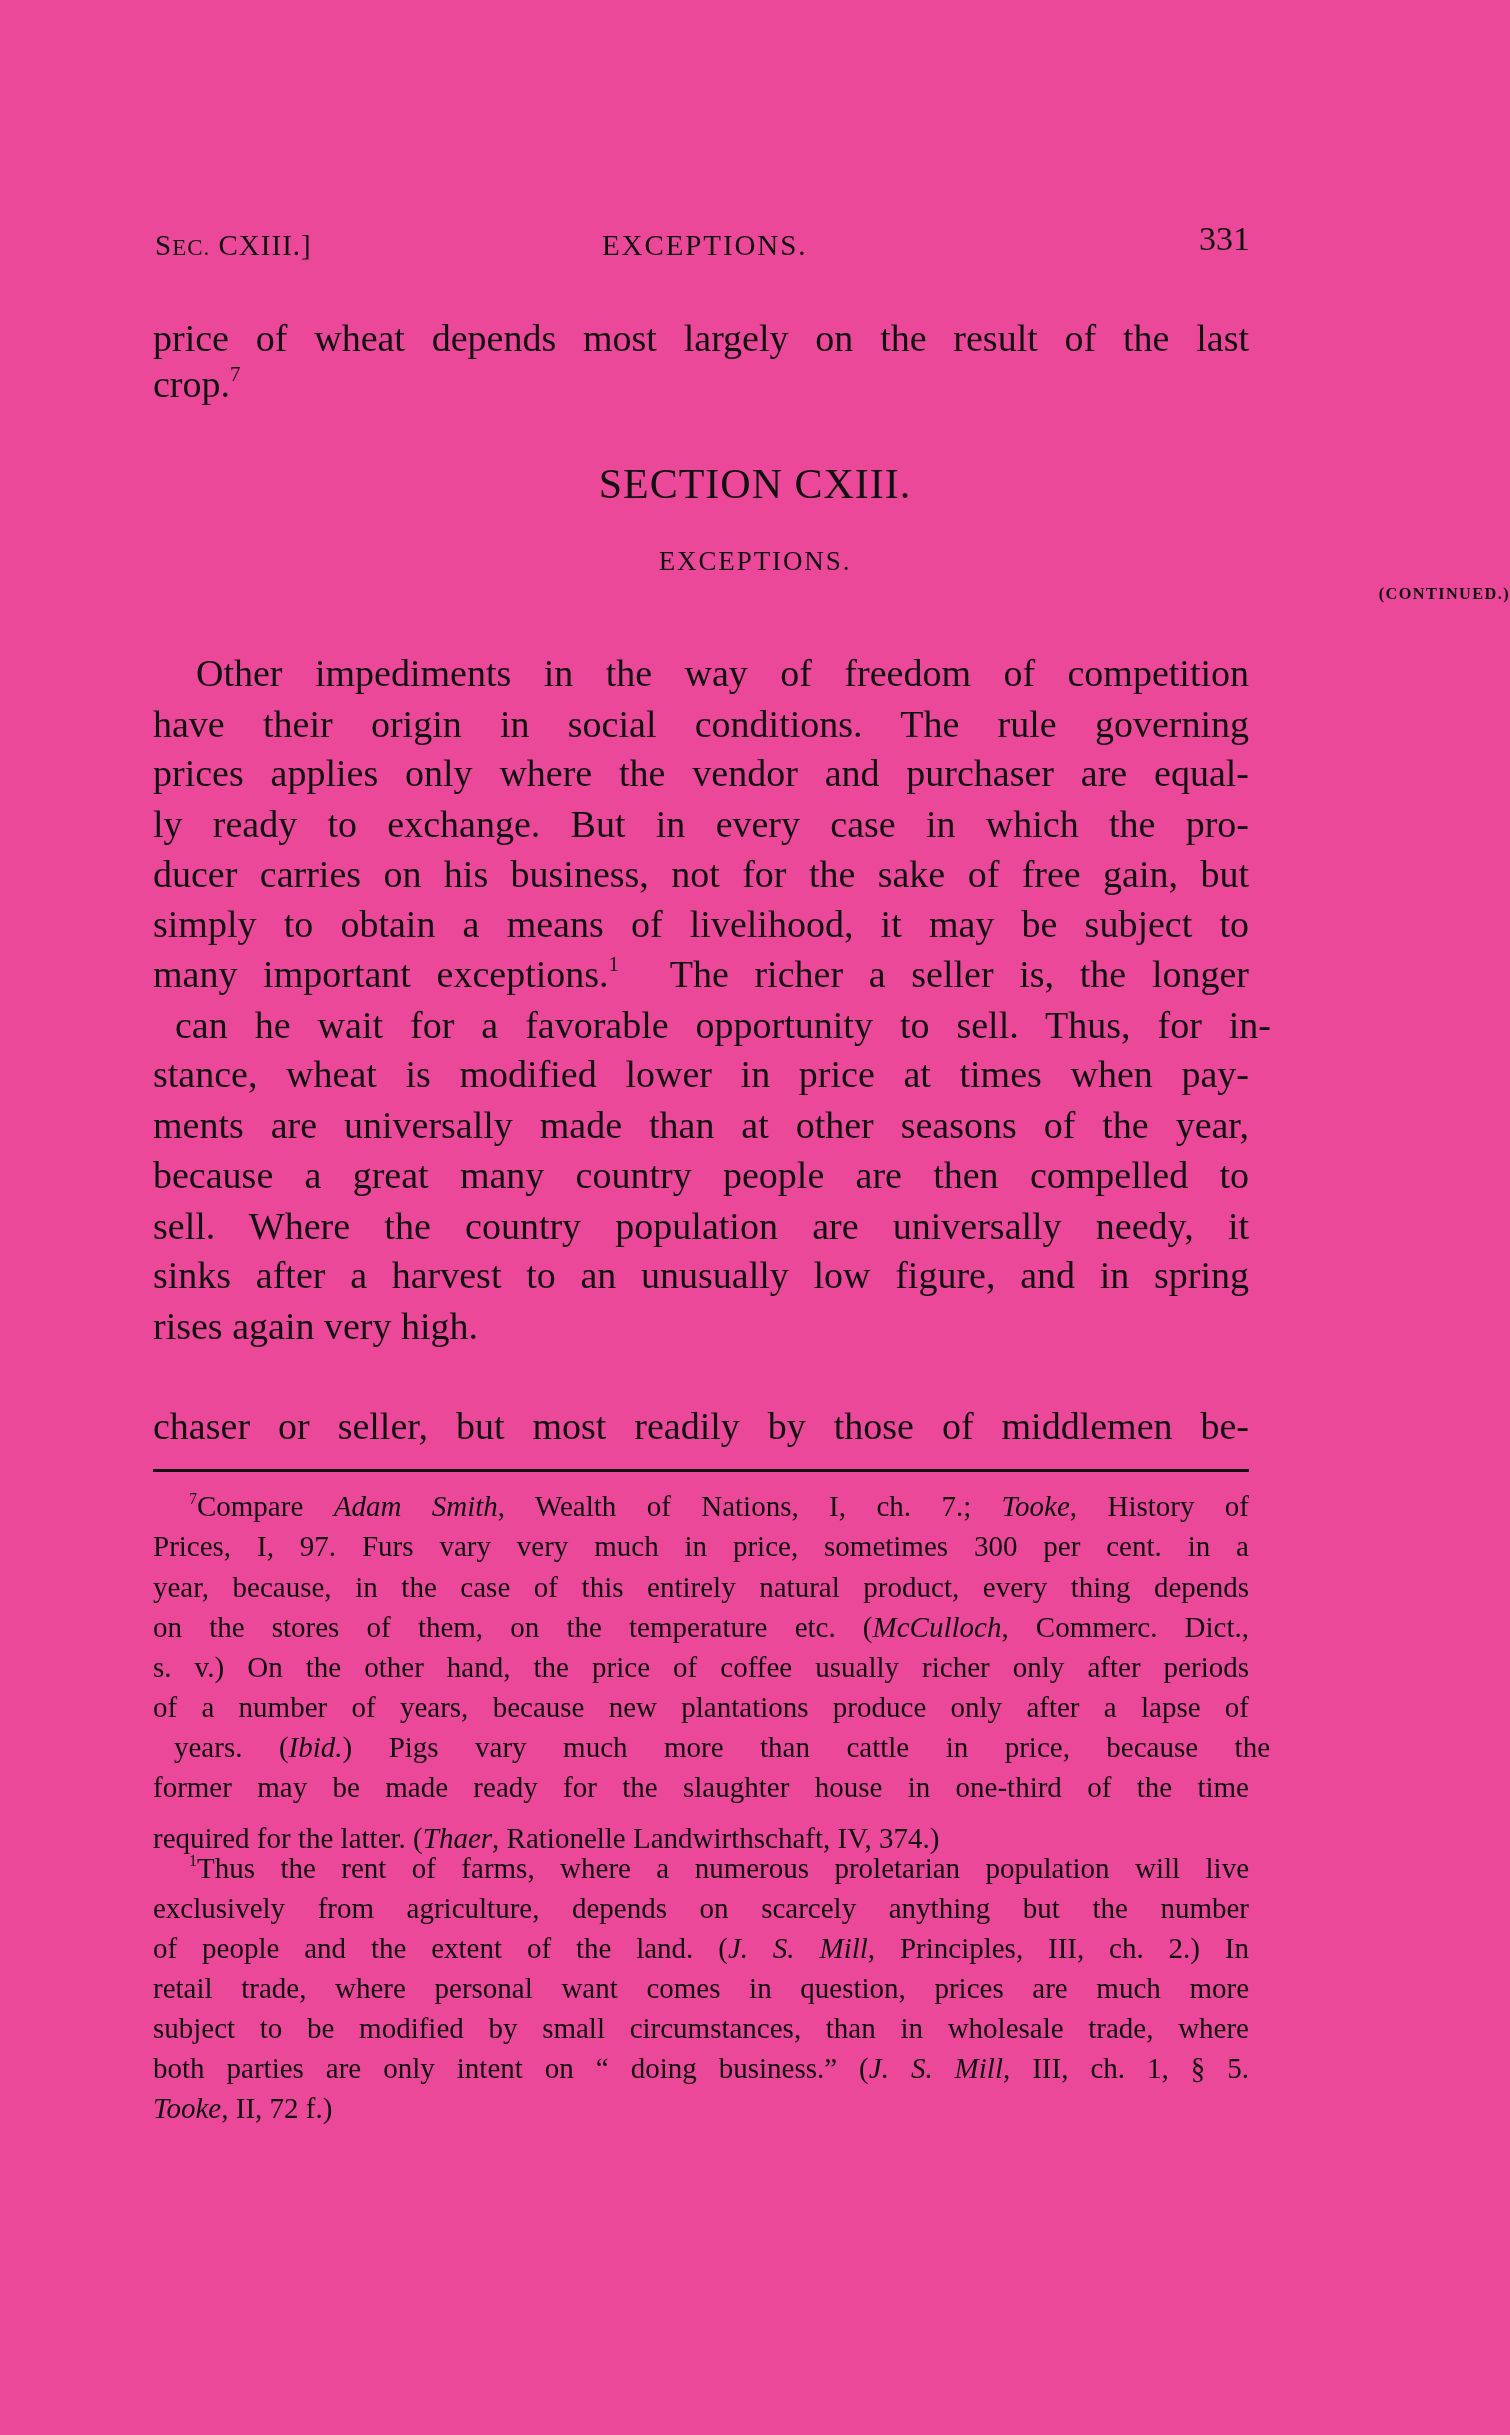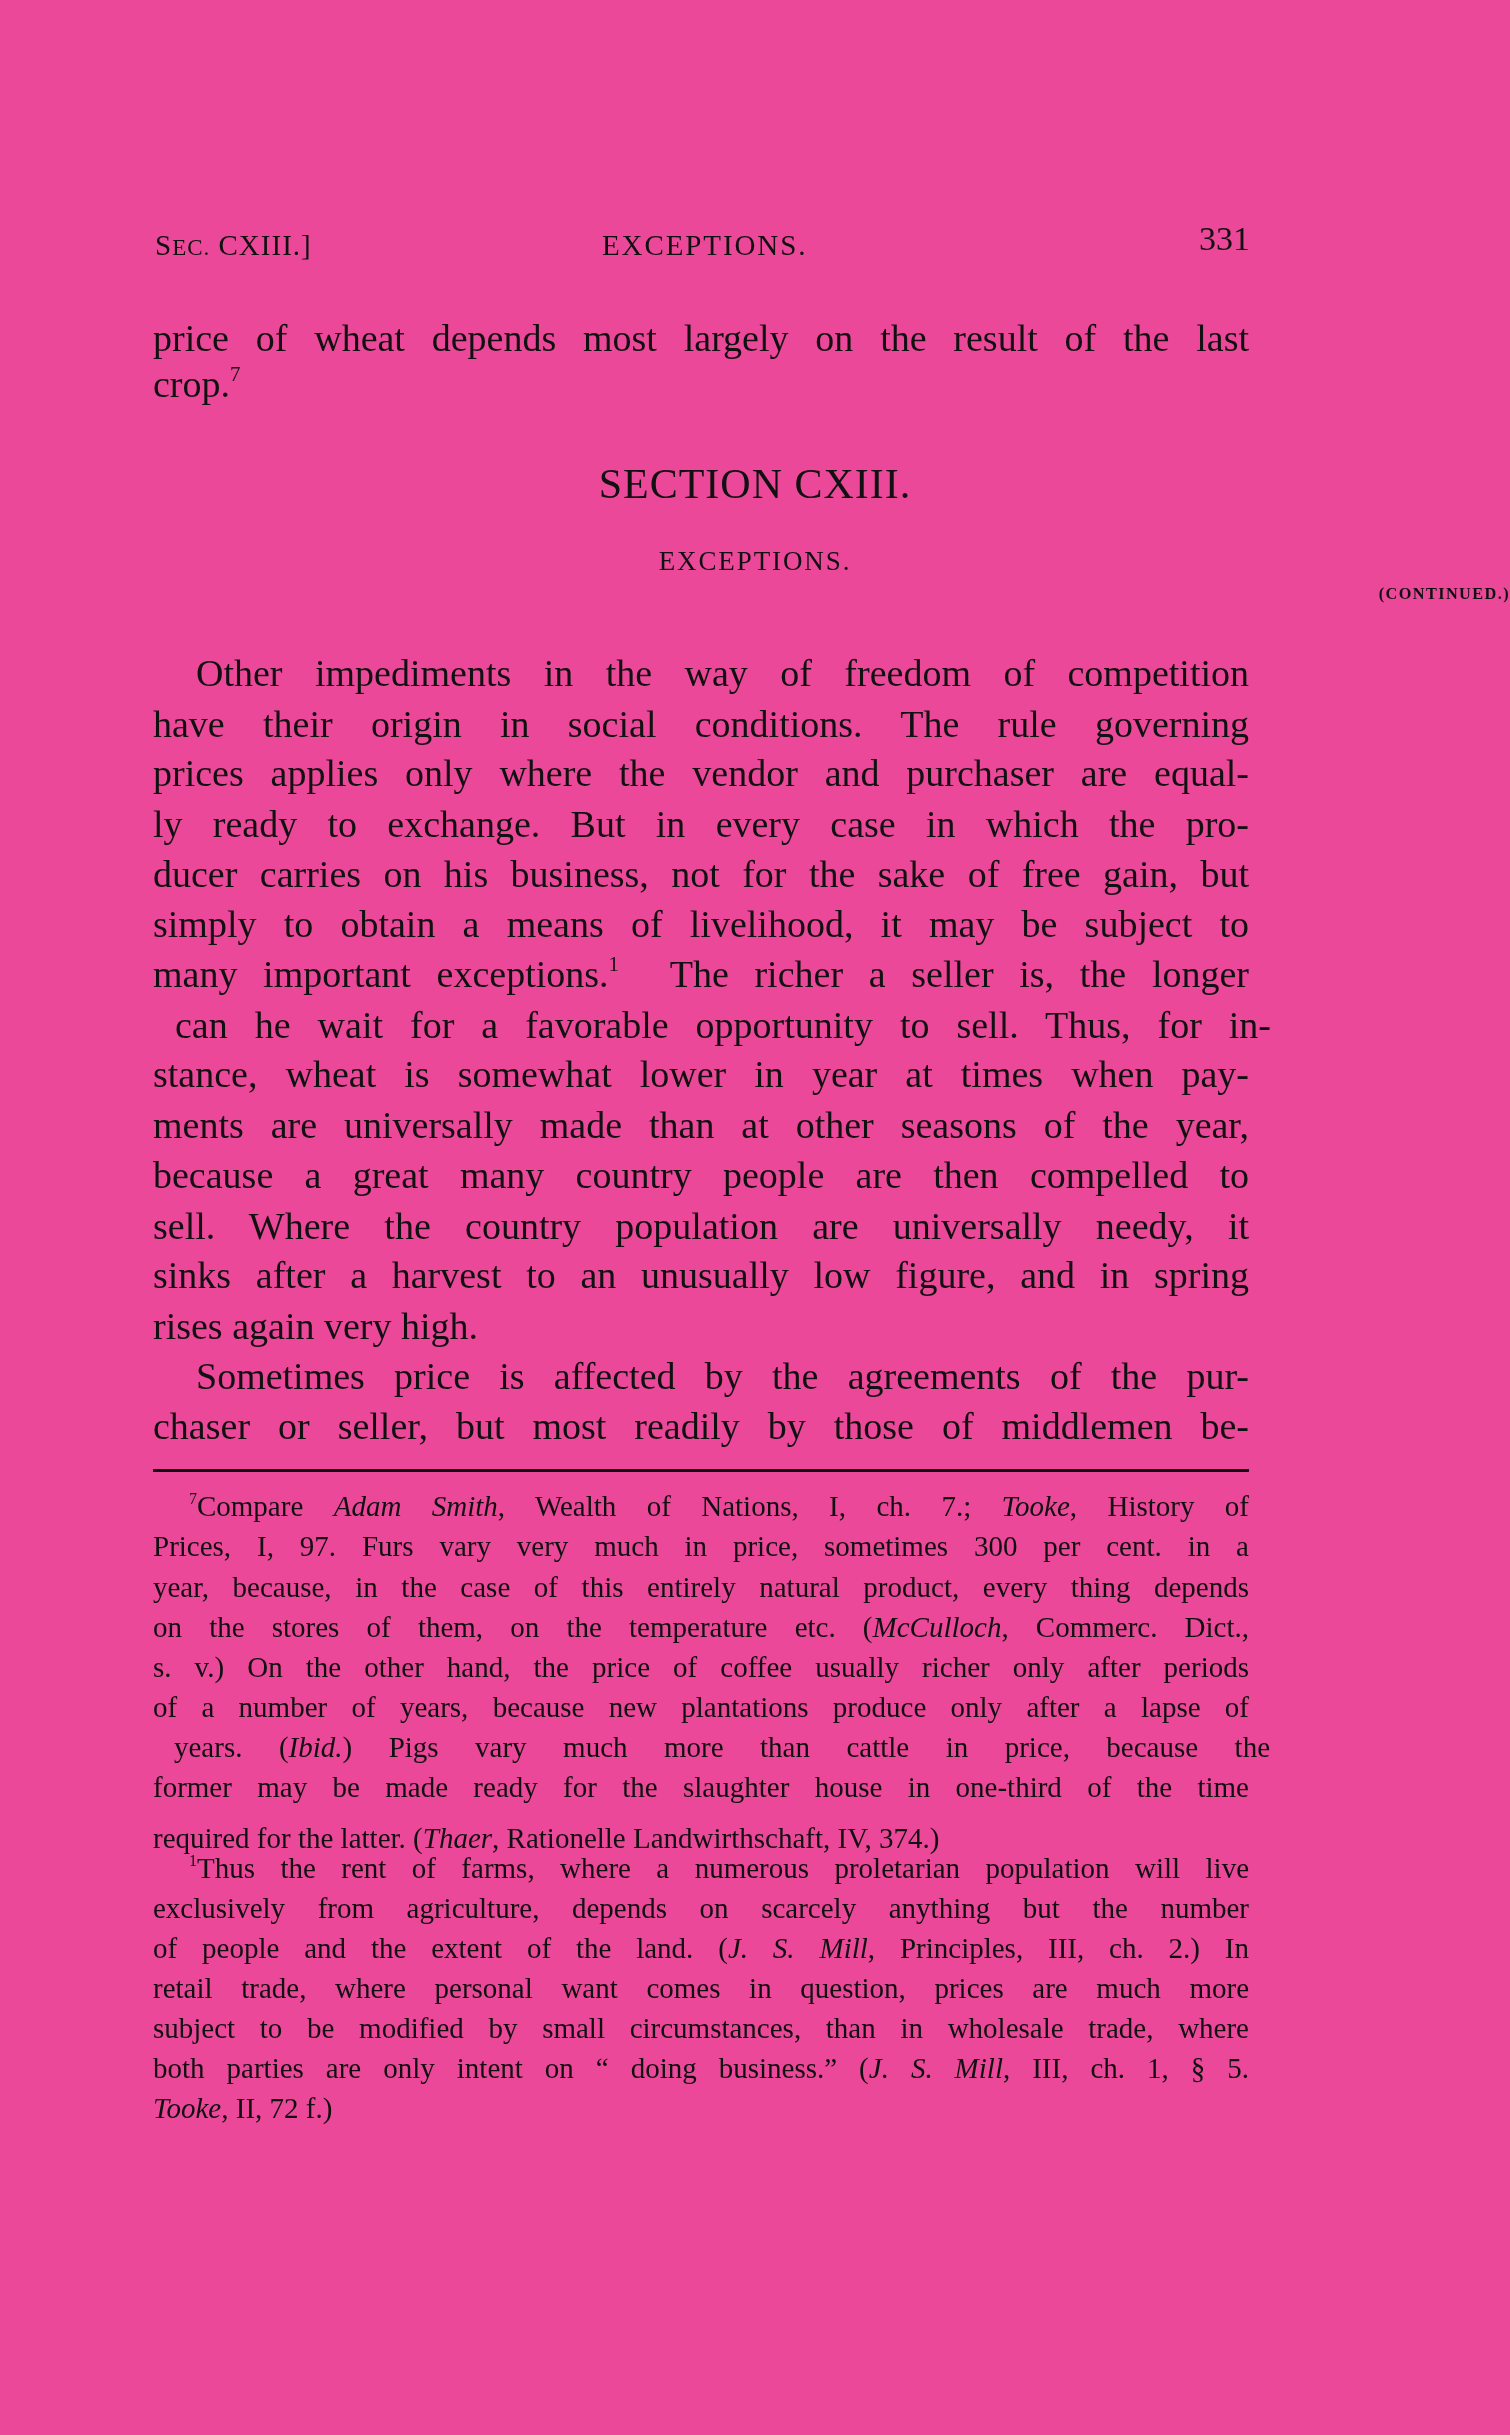--- a/index.html
+++ b/index.html
@@ -45,28 +45,27 @@
   <div class="sec-cont">(CONTINUED.)</div>
 
   <div class="line body-line indent" style="top: 650px; white-space: nowrap;">Other impediments in the way of freedom of competition</div>
   <div class="line body-line" style="top: 701px; white-space: nowrap;">have their origin in social conditions.  The rule governing</div>
   <div class="line body-line" style="top: 750px; white-space: nowrap;">prices applies only where the vendor and purchaser are equal-</div>
   <div class="line body-line" style="top: 801px; white-space: nowrap;">ly ready to exchange.  But in every case in which the pro-</div>
   <div class="line body-line" style="top: 851px; white-space: nowrap;">ducer carries on his business, not for the sake of free gain, but</div>
   <div class="line body-line" style="top: 901px; white-space: nowrap;">simply to obtain a means of livelihood, it may be subject to</div>
   <div class="line body-line" style="top: 951px; white-space: nowrap;"><span>many important exceptions.</span><sup class="fnref">1</sup><span style="white-space:pre;">  The richer a seller is, the longer</span></div>
   <div class="line body-line" style="top: 1002px; white-space: nowrap; margin-left: 22px;">can he wait for a favorable opportunity to sell.  Thus, for in-</div>
-  <div class="line body-line" style="top: 1051px; white-space: nowrap;">stance, wheat is somewhat lower in year at times when pay-</div>
+  <div class="line body-line" style="top: 1051px; white-space: nowrap;">stance, wheat is modified lower in price at times when pay-</div>
   <div class="line body-line" style="top: 1102px; white-space: nowrap;">ments are universally made than at other seasons of the year,</div>
   <div class="line body-line" style="top: 1152px; white-space: nowrap;">because a great many country people are then compelled to</div>
   <div class="line body-line" style="top: 1203px; white-space: nowrap;">sell.  Where the country population are universally needy, it</div>
   <div class="line body-line" style="top: 1252px; white-space: nowrap;">sinks after a harvest to an unusually low figure, and in spring</div>
   <div class="line body-line last" style="top: 1303px; white-space: nowrap;">rises again very high.</div>
 
-  <div class="line body-line indent" style="top: 1353px; white-space: nowrap;">Sometimes price is affected by the agreements of the pur-</div>
   <div class="line body-line" style="top: 1403px; white-space: nowrap;">chaser or seller, but most readily by those of middlemen be-</div>
 
   <div class="rule"></div>
 
   <div class="line fn-line indent" style="top: 1489px; white-space: nowrap;"><sup class="fnref">7</sup><span>Compare </span><i>Adam Smith</i><span>, Wealth of Nations, I, ch. 7.; </span><i>Tooke</i><span>, History of</span></div>
   <div class="line fn-line" style="top: 1529px; white-space: nowrap;">Prices, I, 97.  Furs vary very much in price, sometimes 300 per cent. in a</div>
   <div class="line fn-line" style="top: 1570px; white-space: nowrap;">year, because, in the case of this entirely natural product, every thing depends</div>
   <div class="line fn-line" style="top: 1610px; white-space: nowrap;"><span>on the stores of them, on the temperature etc.  (</span><i>McCulloch</i><span>, Commerc. Dict.,</span></div>
   <div class="line fn-line" style="top: 1650px; white-space: nowrap;">s. v.)  On the other hand, the price of coffee usually richer only after periods</div>
   <div class="line fn-line" style="top: 1690px; white-space: nowrap;">of a number of years, because new plantations produce only after a lapse of</div>

